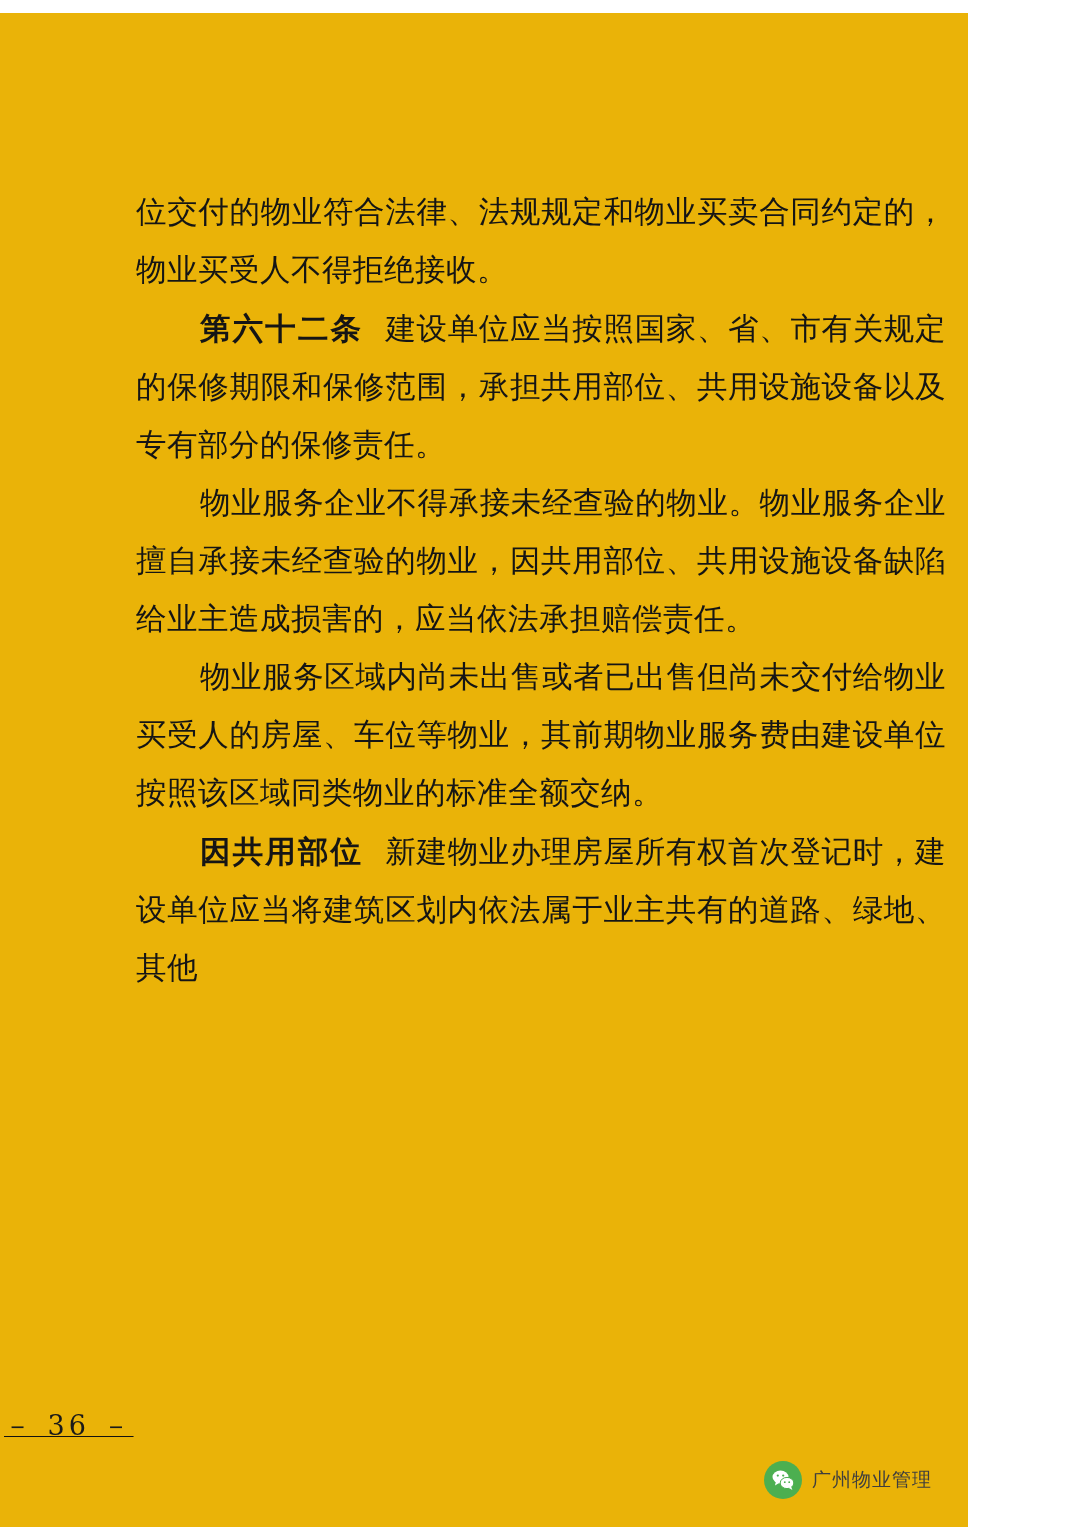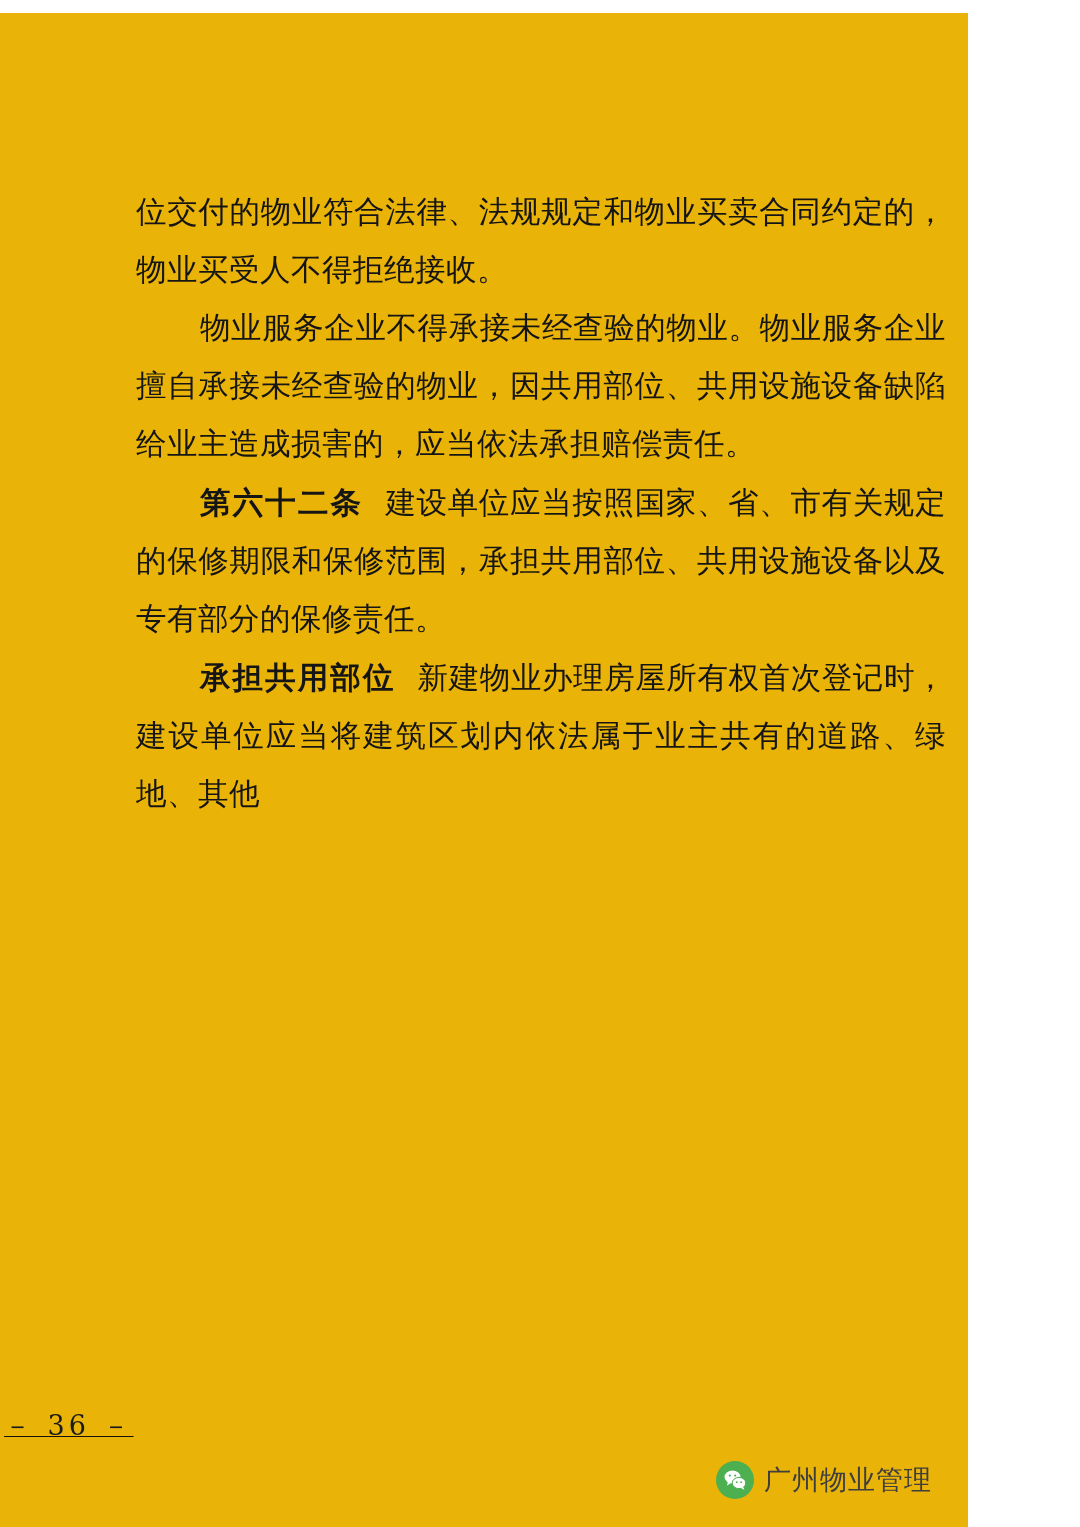--- a/index.html
+++ b/index.html
@@ -71,50 +71,53 @@
     height: 38px;
     border-radius: 50%;
     background: #4caf50;
     display: inline-flex;
     align-items: center;
     justify-content: center;
   }
   .stamp-logo svg { display:block; }
   .stamp-text {
     font-family: "DejaVu Sans", "Liberation Sans", sans-serif;
-    font-size: 27px;
+    font-size: 19px;
     color: #3e3e3e;
     letter-spacing: 1px;
   }
 </style>
 </head>
 <body>
 
 <div class="page">
 
   <div class="content">
 
     <p class="para">
       <span>位交付的物业符合法律、法规规定和物业买卖合同约定的，物业买受人不得拒绝接收。</span>
     </p>
 
 
     <p class="para indent">
-      <span>物业服务企业不得承接未经查验的物业。物业服务企业擅自承接未经查验的物业，因共用部位、共用设施设备缺陷给业主造成损害的，应当依法承担赔偿责任。</span>
+      <span class="article-no">第六十二条</span><span class="gap"></span><span>建设单位应当按照国家、省、市有关规定的保修期限和保修范围，承担共用部位、共用设施设备以及专有部分的保修责任。</span>
     </p>
 
     <p class="para indent">
-      <span class="article-no">第六十二条</span><span class="gap"></span><span>建设单位应当按照国家、省、市有关规定的保修期限和保修范围，承担共用部位、共用设施设备以及专有部分的保修责任。</span>
+      <span>物业服务企业不得承接未经查验的物业。物业服务企业擅自承接未经查验的物业，因共用部位、共用设施设备缺陷给业主造成损害的，应当依法承担赔偿责任。</span>
     </p>
 
 
 
+    <p class="para indent">
+      <span>物业服务区域内尚未出售或者已出售但尚未交付给物业买受人的房屋、车位等物业，其前期物业服务费由建设单位按照该区域同类物业的标准全额交纳。</span>
+    </p>
 
     <p class="para indent">
-      <span class="article-no">承担共用部位</span><span class="gap"></span><span>新建物业办理房屋所有权首次登记时，建设单位应当将建筑区划内依法属于业主共有的道路、绿地、其他</span>
+      <span class="article-no">因共用部位</span><span class="gap"></span><span>新建物业办理房屋所有权首次登记时，建设单位应当将建筑区划内依法属于业主共有的道路、绿地、其他</span>
     </p>
 
   </div>
 
   <div class="footer">
     <span class="page-number">－ 36 －</span>
   </div>
 
   <div class="stamp">
     <span class="stamp-logo">

